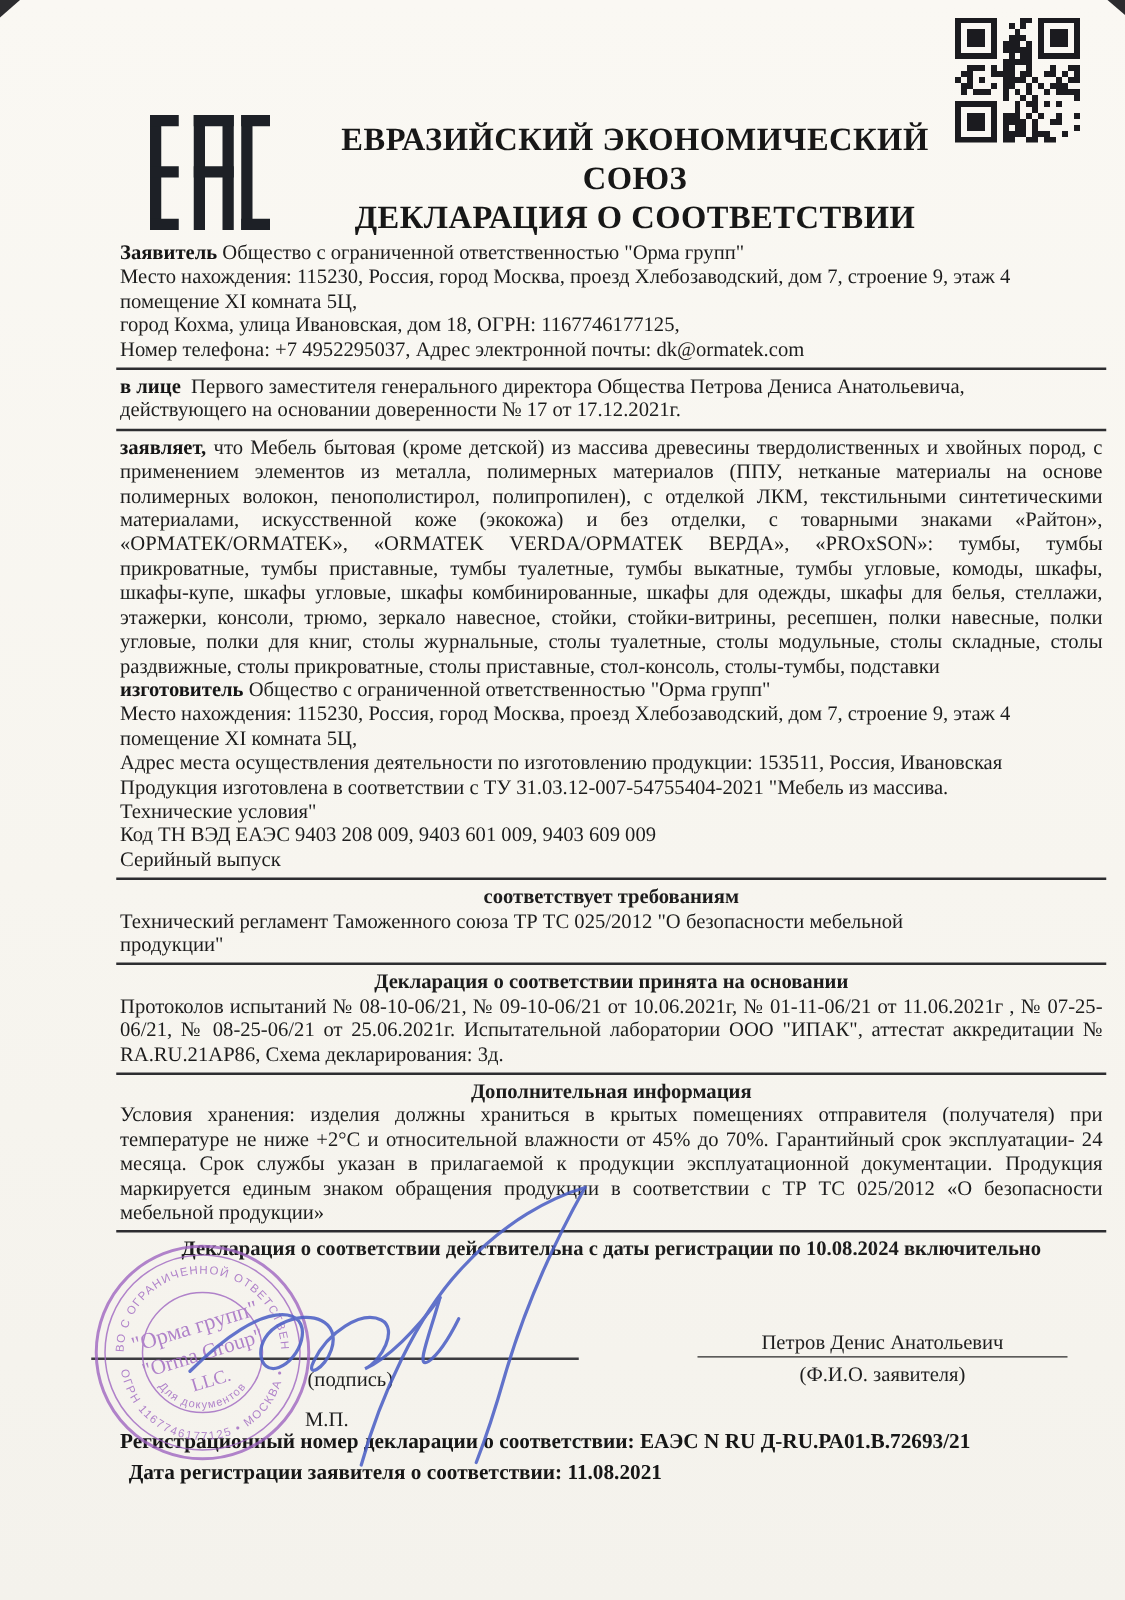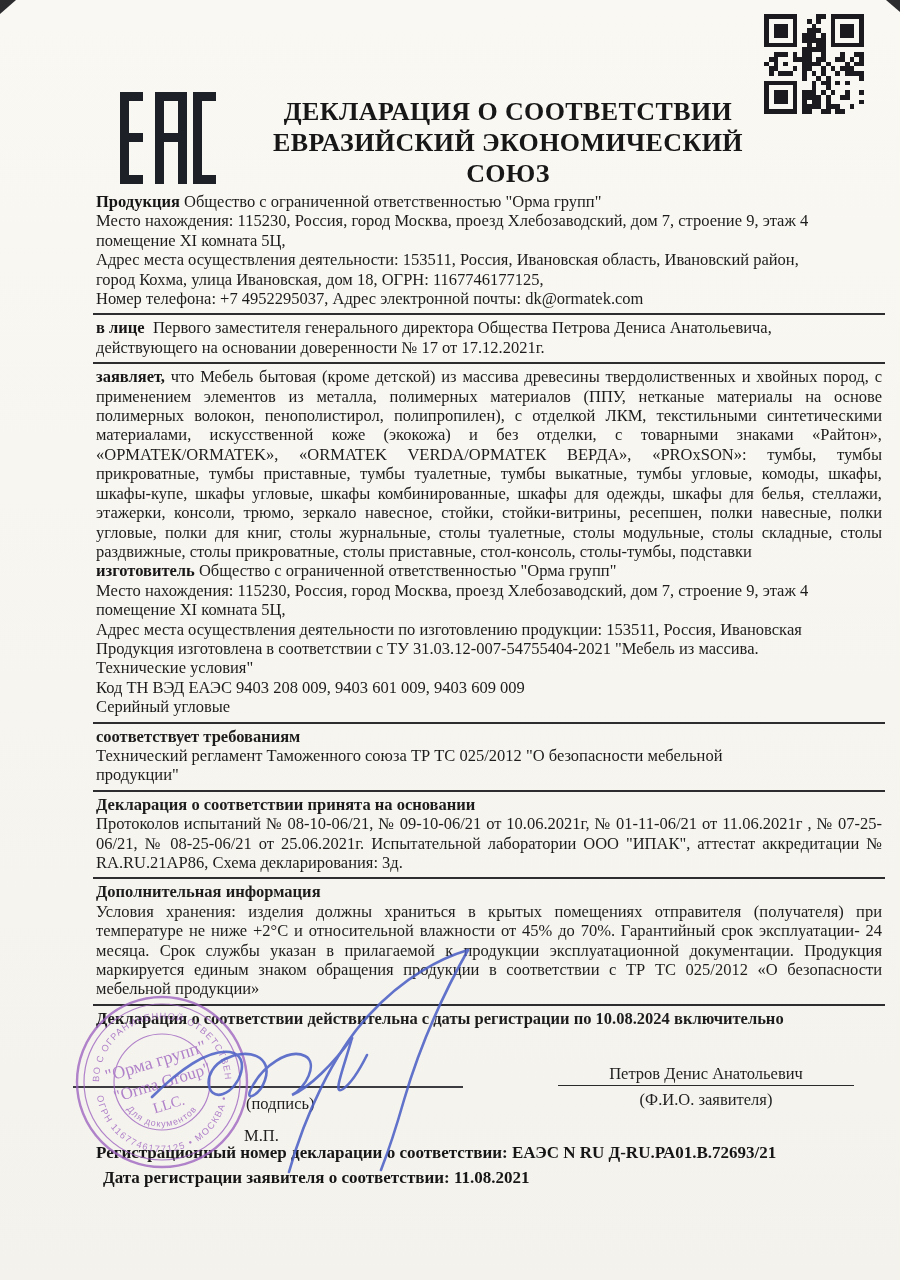--- a/index.html
+++ b/index.html
@@ -20,21 +20,21 @@
   .titles{width:556px;margin-left:14px;text-align:center;font-weight:bold;
     font-size:26px;line-height:31px;letter-spacing:.4px;padding-top:4px;color:#171717;}
   .qr{position:absolute;top:14px;right:32px;width:108px;height:100px;}
 
   
   .body{position:absolute;top:192px;left:96px;width:786px;font-size:16.5px;line-height:19.4px;color:#1c1c1c;}
   .line{white-space:nowrap;}
   .jp{text-align:justify;}
   b{font-weight:bold;color:#161616;}
   .rule{border-top:2px solid #2d2d30;margin:5px -3px 3px -3px;}
-  .heading{font-weight:bold;}
+  .heading{font-weight:bold;text-align:center;}
 
   
   .sig{position:absolute;top:1038px;left:96px;width:786px;font-size:16.5px;}
   .sig-line{position:absolute;left:-23px;top:48px;width:390px;border-bottom:2px solid #3c3c40;}
   .sig-caption{position:absolute;left:150px;top:56px;}
   .sig-name{position:absolute;left:462px;top:26px;width:296px;text-align:center;
     border-bottom:1.5px solid #2a2a2a;padding-bottom:1px;font-family:Liberation Serif, serif;}
   .sig-name-caption{position:absolute;left:462px;top:52px;width:296px;text-align:center;}
   .sig-mp{position:absolute;left:148px;top:88px;}
 
@@ -212,32 +212,31 @@
           <rect x="58" y="0" width="9" height="92"></rect>
         <rect x="35" y="0" width="32" height="9"></rect>
           <rect x="35" y="41" width="32" height="9"></rect>
 
         <rect x="73" y="0" width="9" height="92"></rect>
           <rect x="73" y="0" width="23" height="9"></rect>
         <rect x="73" y="83" width="23" height="9"></rect>
       </svg>
     </div>
     <div class="titles">
+      <div>ЕВРАЗИЙСКИЙ ЭКОНОМИЧЕСКИЙ СОЮЗ</div>
       <div>ДЕКЛАРАЦИЯ О СООТВЕТСТВИИ</div>
-      <div>ЕВРАЗИЙСКИЙ ЭКОНОМИЧЕСКИЙ СОЮЗ</div>
     </div>
   </div>
 
   <div class="body">
 
     <div>
-      <div class="line"><b>Продукция</b> <span>Общество с ограниченной ответственностью "Орма групп"</span></div>
+      <div class="line"><b>Заявитель</b> <span>Общество с ограниченной ответственностью "Орма групп"</span></div>
       <div class="line">Место нахождения: 115230, Россия, город Москва, проезд Хлебозаводский, дом 7, строение 9, этаж 4</div>
       <div class="line">помещение XI комната 5Ц,</div>
-      <div class="line">Адрес места осуществления деятельности: 153511, Россия, Ивановская область, Ивановский район,</div>
       <div class="line">город Кохма, улица Ивановская, дом 18, ОГРН: 1167746177125,</div>
       <div class="line">Номер телефона: +7 4952295037, Адрес электронной почты: dk@ormatek.com</div>
     </div>
 
     <div class="rule"></div>
 
     <div>
       <div class="line"><b>в лице</b>&nbsp; <span>Первого заместителя генерального директора Общества Петрова Дениса Анатольевича,</span></div>
       <div class="line">действующего на основании доверенности № 17 от 17.12.2021г.</div>
     </div>
@@ -247,21 +246,21 @@
     <div class="jp"><b>заявляет,</b> <span>что Мебель бытовая (кроме детской) из массива древесины твердолиственных и хвойных пород, с применением элементов из металла, полимерных материалов (ППУ, нетканые материалы на основе полимерных волокон, пенополистирол, полипропилен), с отделкой ЛКМ, текстильными синтетическими материалами, искусственной коже (экокожа) и без отделки, с товарными знаками «Райтон», «ОРМАТЕК/ORMATEK», «ORMATEK VERDA/ОРМАТЕК ВЕРДА», «PROxSON»: тумбы, тумбы прикроватные, тумбы приставные, тумбы туалетные, тумбы выкатные, тумбы угловые, комоды, шкафы, шкафы-купе, шкафы угловые, шкафы комбинированные, шкафы для одежды, шкафы для белья, стеллажи, этажерки, консоли, трюмо, зеркало навесное, стойки, стойки-витрины, ресепшен, полки навесные, полки угловые, полки для книг, столы журнальные, столы туалетные, столы модульные, столы складные, столы раздвижные, столы прикроватные, столы приставные, стол-консоль, столы-тумбы, подставки</span></div>
 
     <div>
       <div class="line"><b>изготовитель</b> <span>Общество с ограниченной ответственностью "Орма групп"</span></div>
       <div class="line">Место нахождения: 115230, Россия, город Москва, проезд Хлебозаводский, дом 7, строение 9, этаж 4</div>
       <div class="line">помещение XI комната 5Ц,</div>
       <div class="line">Адрес места осуществления деятельности по изготовлению продукции: 153511, Россия, Ивановская</div>
       <div class="line">Продукция изготовлена в соответствии с ТУ 31.03.12-007-54755404-2021 "Мебель из массива.</div>
       <div class="line">Технические условия"</div>
       <div class="line">Код ТН ВЭД ЕАЭС  9403 208 009, 9403 601 009, 9403 609 009</div>
-      <div class="line">Серийный угловые</div>
+      <div class="line">Серийный выпуск</div>
     </div>
 
     <div class="rule"></div>
 
     <div>
       <div class="heading">соответствует требованиям</div>
       <div class="line">Технический регламент Таможенного союза ТР ТС 025/2012 "О безопасности мебельной</div>
       <div class="line">продукции"</div>
     </div>
 

